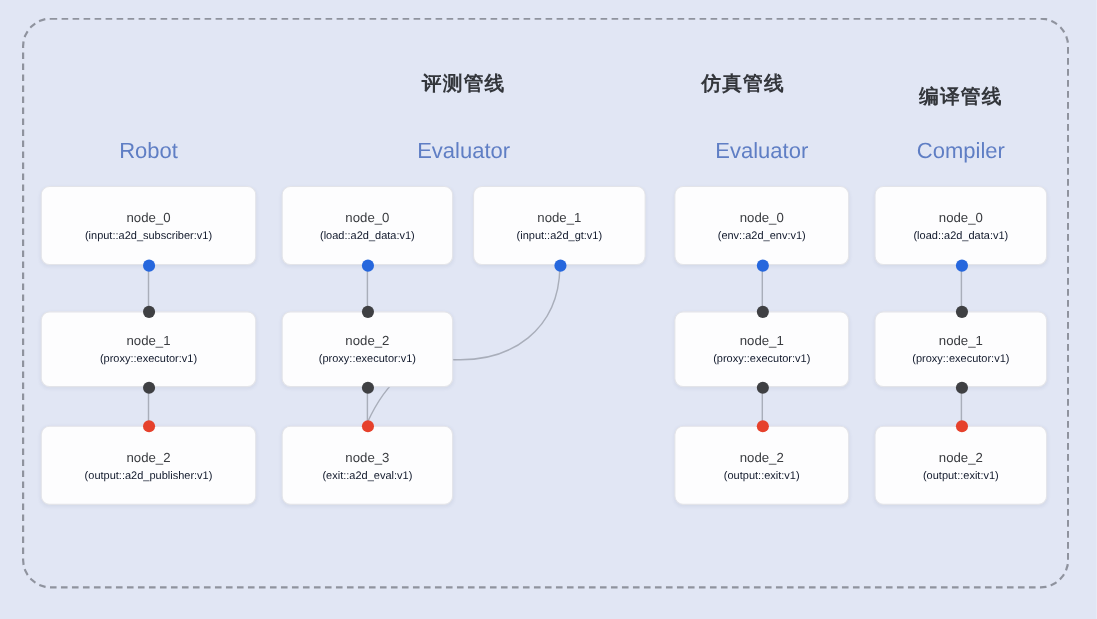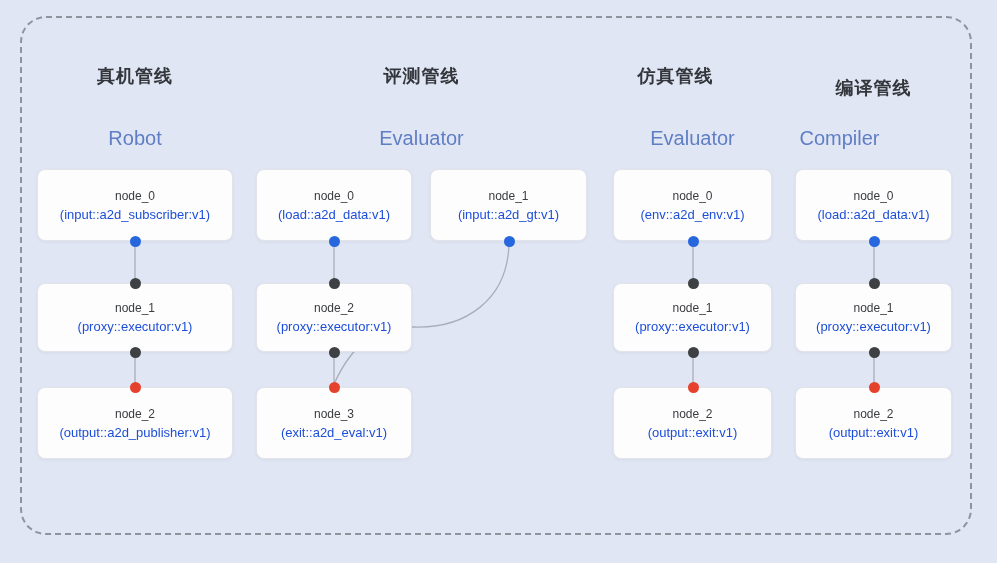--- a/index.html
+++ b/index.html
@@ -60,21 +60,21 @@
     box-sizing: border-box;
     display: flex;
     flex-direction: column;
     align-items: center;
     justify-content: center;
     gap: 4px;
     z-index: 2;
     box-shadow: 0 1px 3px rgba(60,70,110,0.07);
   }
   .node-name  { font-size: 12px; color: #3a3c40; }
-  .node-type  { font-size: 13px; color: #1d4ed8; }
+  .node-type  { font-size: 10px; color: #0f172a; }
   .dot {
     position: absolute;
     width: 11px; height: 11px;
     border-radius: 50%;
     z-index: 3;
   }
   .dot-out  { background: var(--port-output,   #2667dd); }
   .dot-in   { background: var(--port-input,    #3f4043); }
   .dot-term { background: var(--port-terminal, #e6412c); }
 </style>
@@ -94,29 +94,28 @@
     <line class="edge" x1="334" y1="352" x2="334" y2="387"></line>
     <path class="edge" d="M 509 243 C 508 300 465 329 413 327 C 374 325 351 347 334 384"></path>
 
     <line class="edge" x1="693" y1="241" x2="693" y2="283"></line>
     <line class="edge" x1="693" y1="352" x2="693" y2="387"></line>
 
     <line class="edge" x1="874" y1="241" x2="874" y2="283"></line>
     <line class="edge" x1="874" y1="352" x2="874" y2="387"></line>
   </svg>
 
-  <div class="title-zh" style="left:37px;width:196px;">真机管线</div>
   <div class="title-zh" style="left:256px;width:331px;">评测管线</div>
   <div class="title-zh" style="left:596px;width:159px;">仿真管线</div>
   <div class="title-zh" style="left:795px;width:157px;margin-top:12px;">编译管线</div>
 
   <div class="title-en" style="left:37px;width:196px;">Robot</div>
   <div class="title-en" style="left:256px;width:331px;">Evaluator</div>
   <div class="title-en" style="left:613px;width:159px;">Evaluator</div>
-  <div class="title-en" style="left:761px;width:157px;">Compiler</div>
+  <div class="title-en" style="left:795px;width:157px;">Compiler</div>
 
   <div class="node" style="left:37px;top:169px;width:196px;height:72px">
     <div class="node-name">node_0</div>
     <div class="node-type">(input::a2d_subscriber:v1)</div>
   </div>
   <div class="node" style="left:37px;top:283px;width:196px;height:69px">
     <div class="node-name">node_1</div>
     <div class="node-type">(proxy::executor:v1)</div>
   </div>
   <div class="node" style="left:37px;top:387px;width:196px;height:72px">

